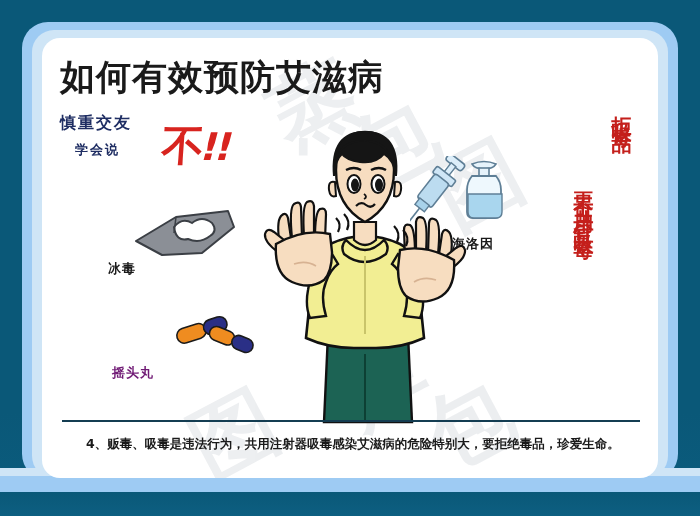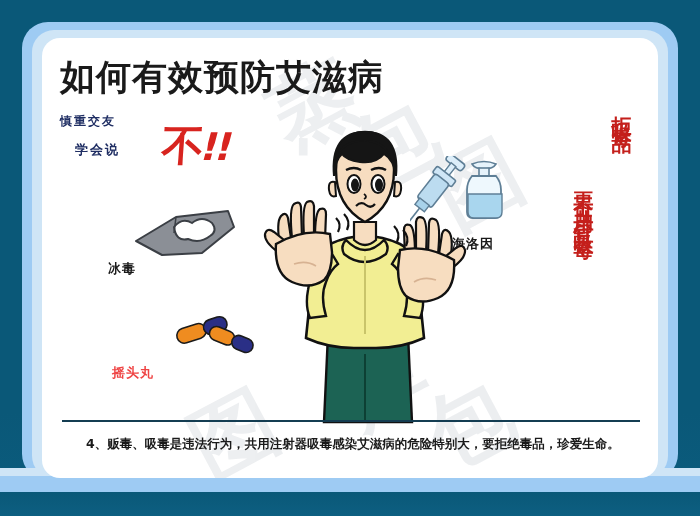--- a/index.html
+++ b/index.html
@@ -85,21 +85,21 @@
     font-weight: 700;
     color: #1a1a1a;
     letter-spacing: 1px;
     white-space: nowrap;
   }
 
   
   .slogan-line1 {
     position: absolute;
     left: 18px; top: 75px;
-    font-size: 12px;
+    font-size: 16px;
     font-weight: 700;
     color: #1f2e63;
     letter-spacing: 2px;
   }
   .slogan-line2 {
     position: absolute;
     left: 33px; top: 103px;
     font-size: 13px;
     font-weight: 700;
     color: #1f2e63;
@@ -130,21 +130,21 @@
     font-weight: 700;
     color: #1a1a1a;
     letter-spacing: 1px;
     text-align: center;
   }
   .label-ecstasy {
     position: absolute;
     left: 70px; top: 326px;
     font-size: 13px;
     font-weight: 700;
-    color: #ef4444;
+    color: #701a75;
     letter-spacing: 1px;
   }
   .label-heroin {
     position: absolute;
     left: 410px; top: 197px;
     font-size: 13px;
     font-weight: 700;
     color: #1a1a1a;
     letter-spacing: 1px;
   }

